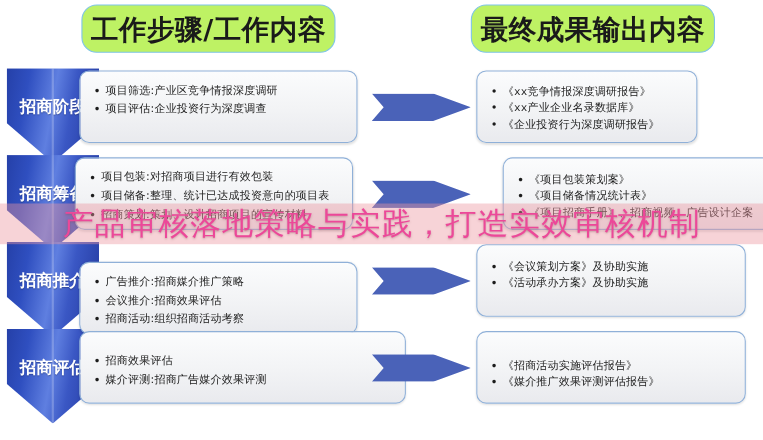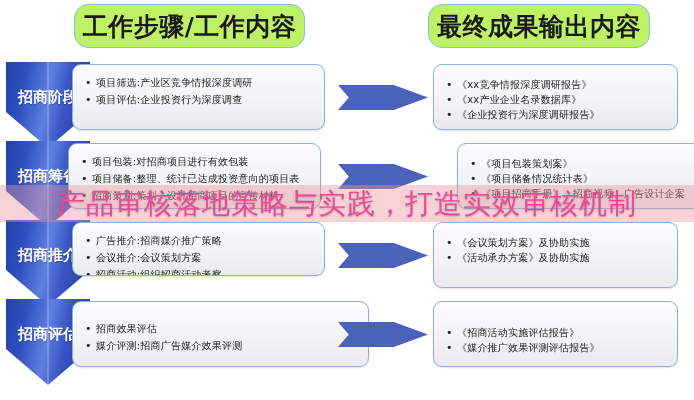--- a/index.html
+++ b/index.html
@@ -112,25 +112,25 @@
     left: 0;
     top: -0.5px;
     font-size: 11px;
     color: #1c1c1c;
   }
   .content-box.step li { line-height: 17px; }
 
   
   #box-l1 { left: 72px; top: 64px;  width: 253px; height: 66px; }
   #box-l2 { left: 68px; top: 143px; width: 253px; height: 66px; }
-  #box-l3 { left: 72px; top: 222px; width: 253px; height: 54px; }
+  #box-l3 { left: 72px; top: 238px; width: 253px; height: 66px; }
   #box-l4 { left: 72px; top: 301px; width: 297px; height: 66px; }
 
   
-  #box-r1 { left: 433px; top: 64px;  width: 245px; height: 66px; }
+  #box-r1 { left: 433px; top: 64px;  width: 201px; height: 66px; font-family: Liberation Mono, monospace; }
   #box-r2 { left: 457px; top: 143px; width: 245px; height: 66px; }
   #box-r3 { left: 433px; top: 222px; width: 245px; height: 66px; }
   #box-r4 { left: 433px; top: 301px; width: 245px; height: 66px; }
 
   #box-l4 ul, #box-r4 ul { padding-top: 9px; }
   #box-r1 ul, #box-r2 ul, #box-r3 ul { padding-top: 3px; }
   #box-r4 ul { padding-top: 14px; }
 
   
   .connector {
@@ -197,21 +197,21 @@
   <div class="content-box step" id="box-l2">
     <ul>
       <li>项目包装:对招商项目进行有效包装</li>
       <li>项目储备:整理、统计已达成投资意向的项目表</li>
       <li>招商策划:策划、设计招商项目的宣传材料</li>
     </ul>
   </div>
   <div class="content-box step" id="box-l3">
     <ul>
       <li>广告推介:招商媒介推广策略</li>
-      <li>会议推介:会议策划方案</li>
+      <li>会议推介:招商效果评估</li>
       <li>招商活动:组织招商活动考察</li>
     </ul>
   </div>
   <div class="content-box step" id="box-l4">
     <ul>
       <li>招商效果评估</li>
       <li>媒介评测:招商广告媒介效果评测</li>
     </ul>
   </div>
 

